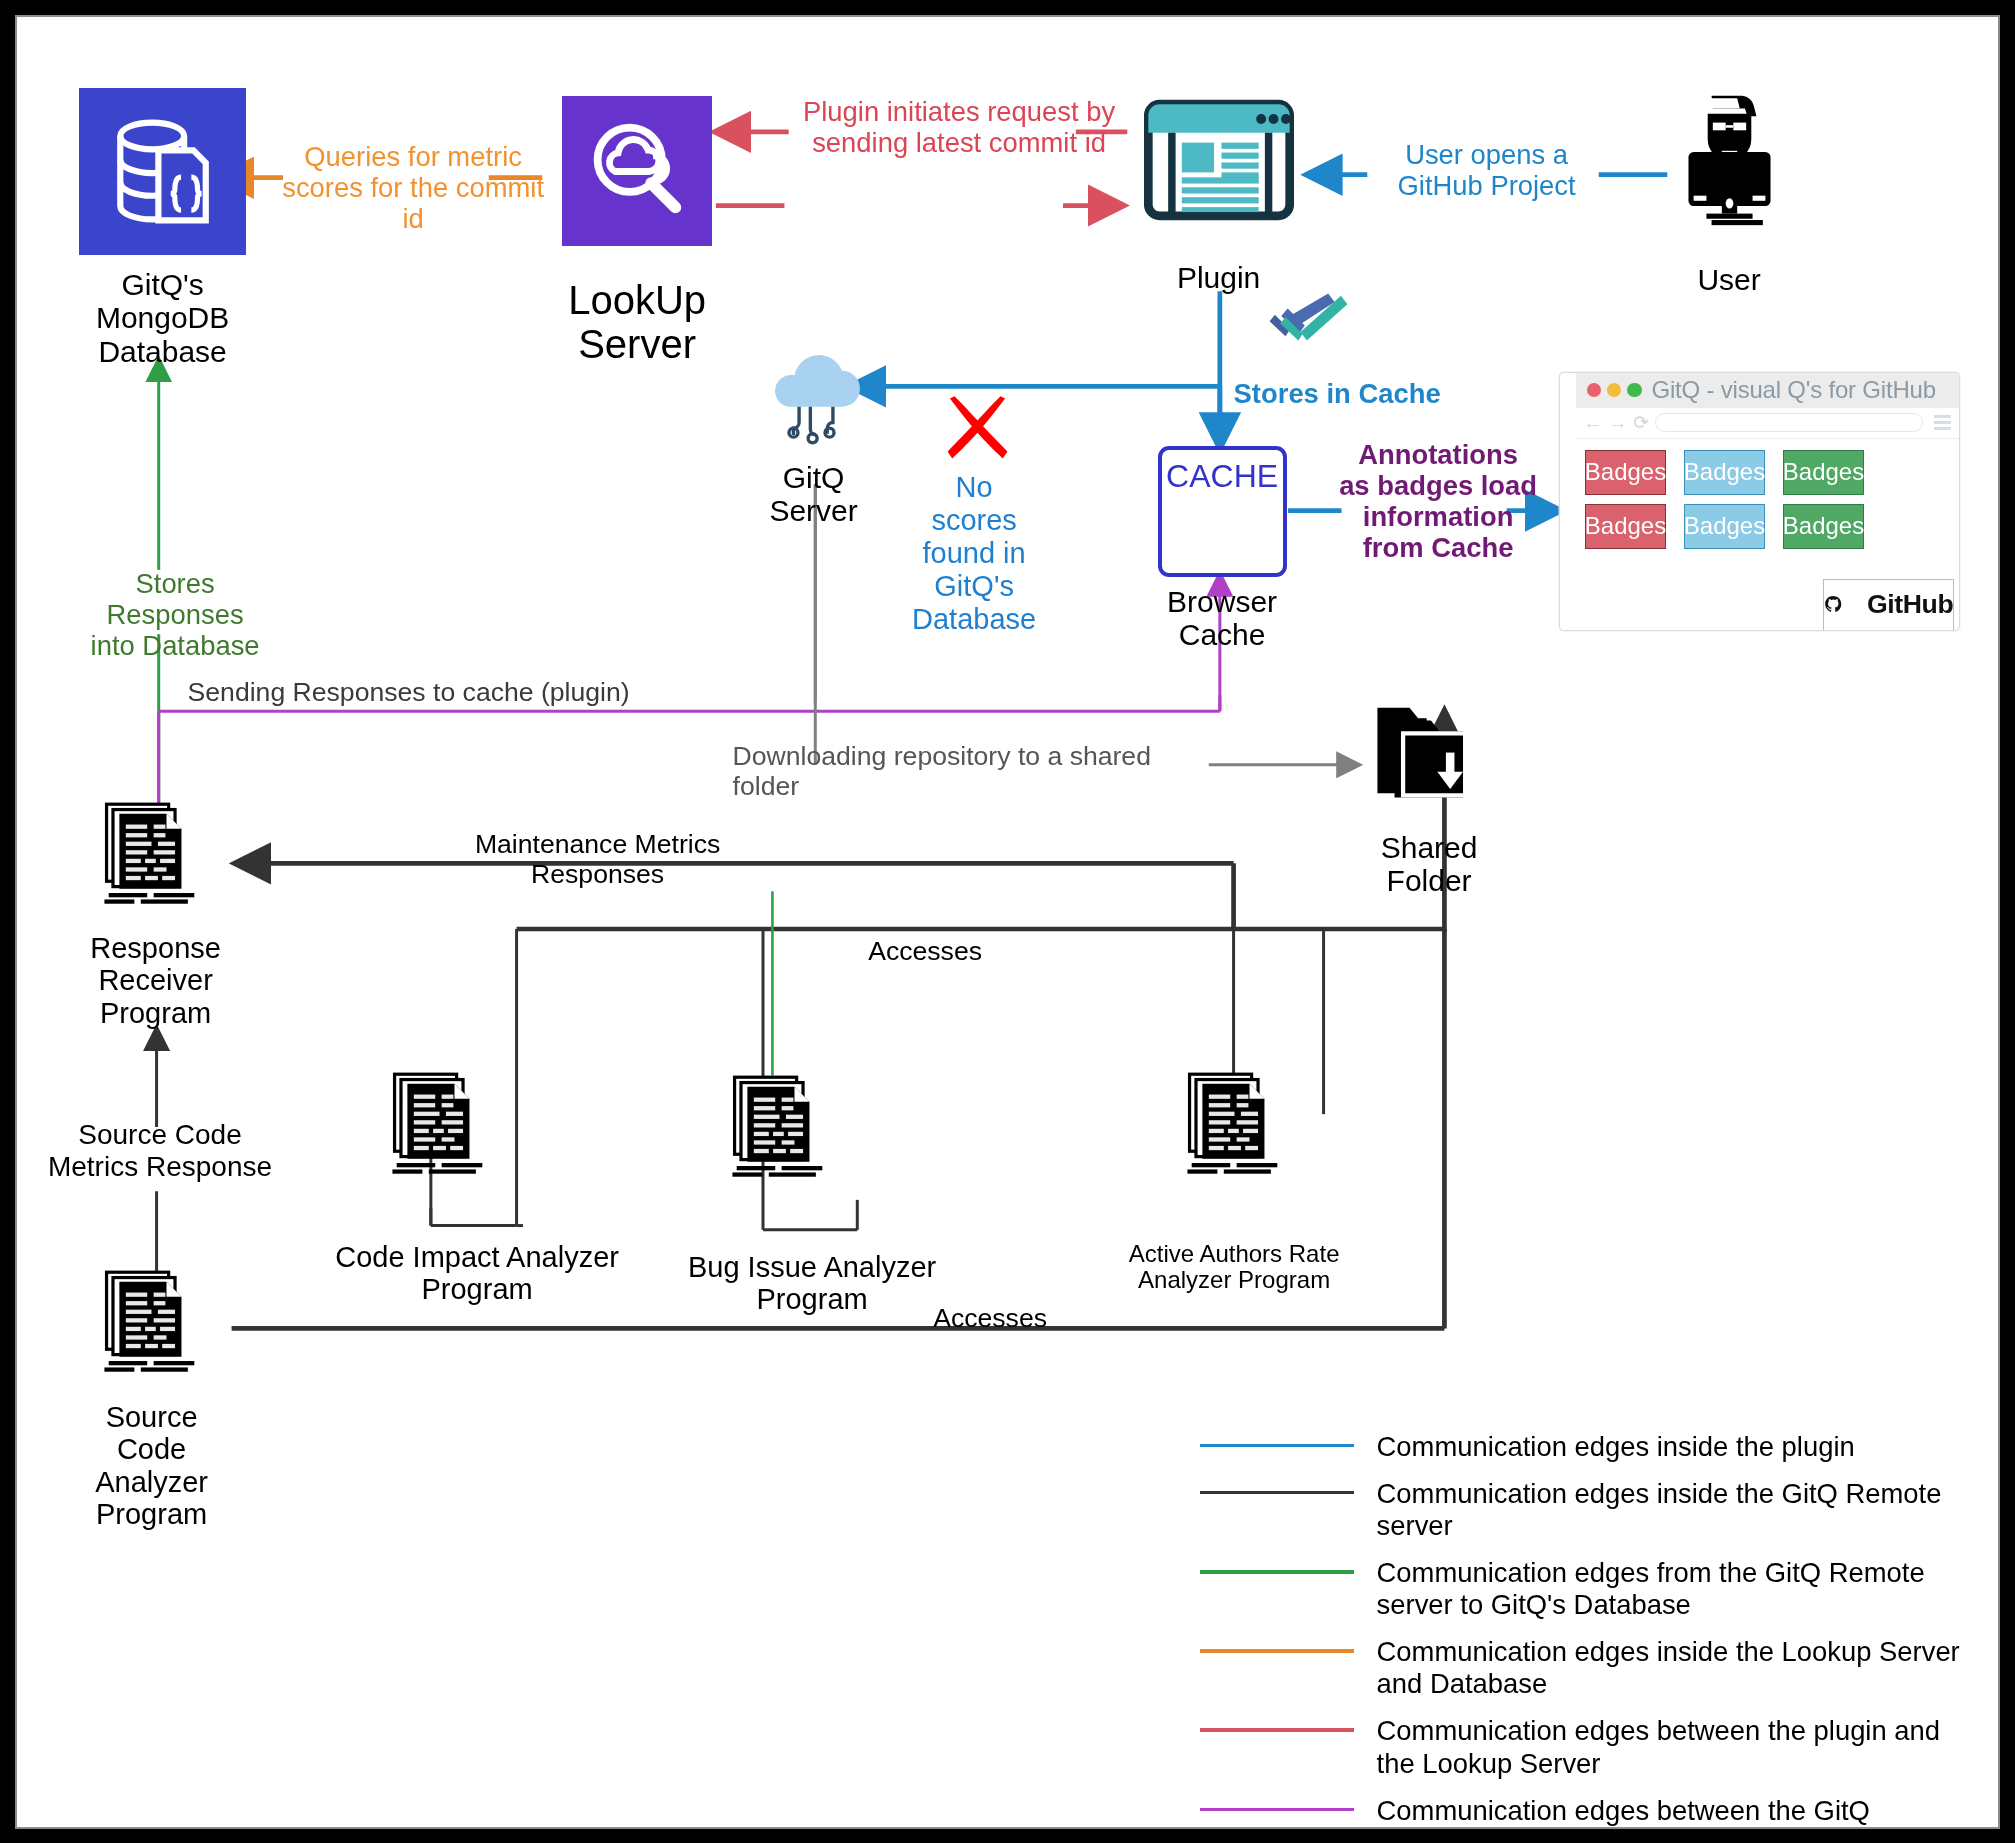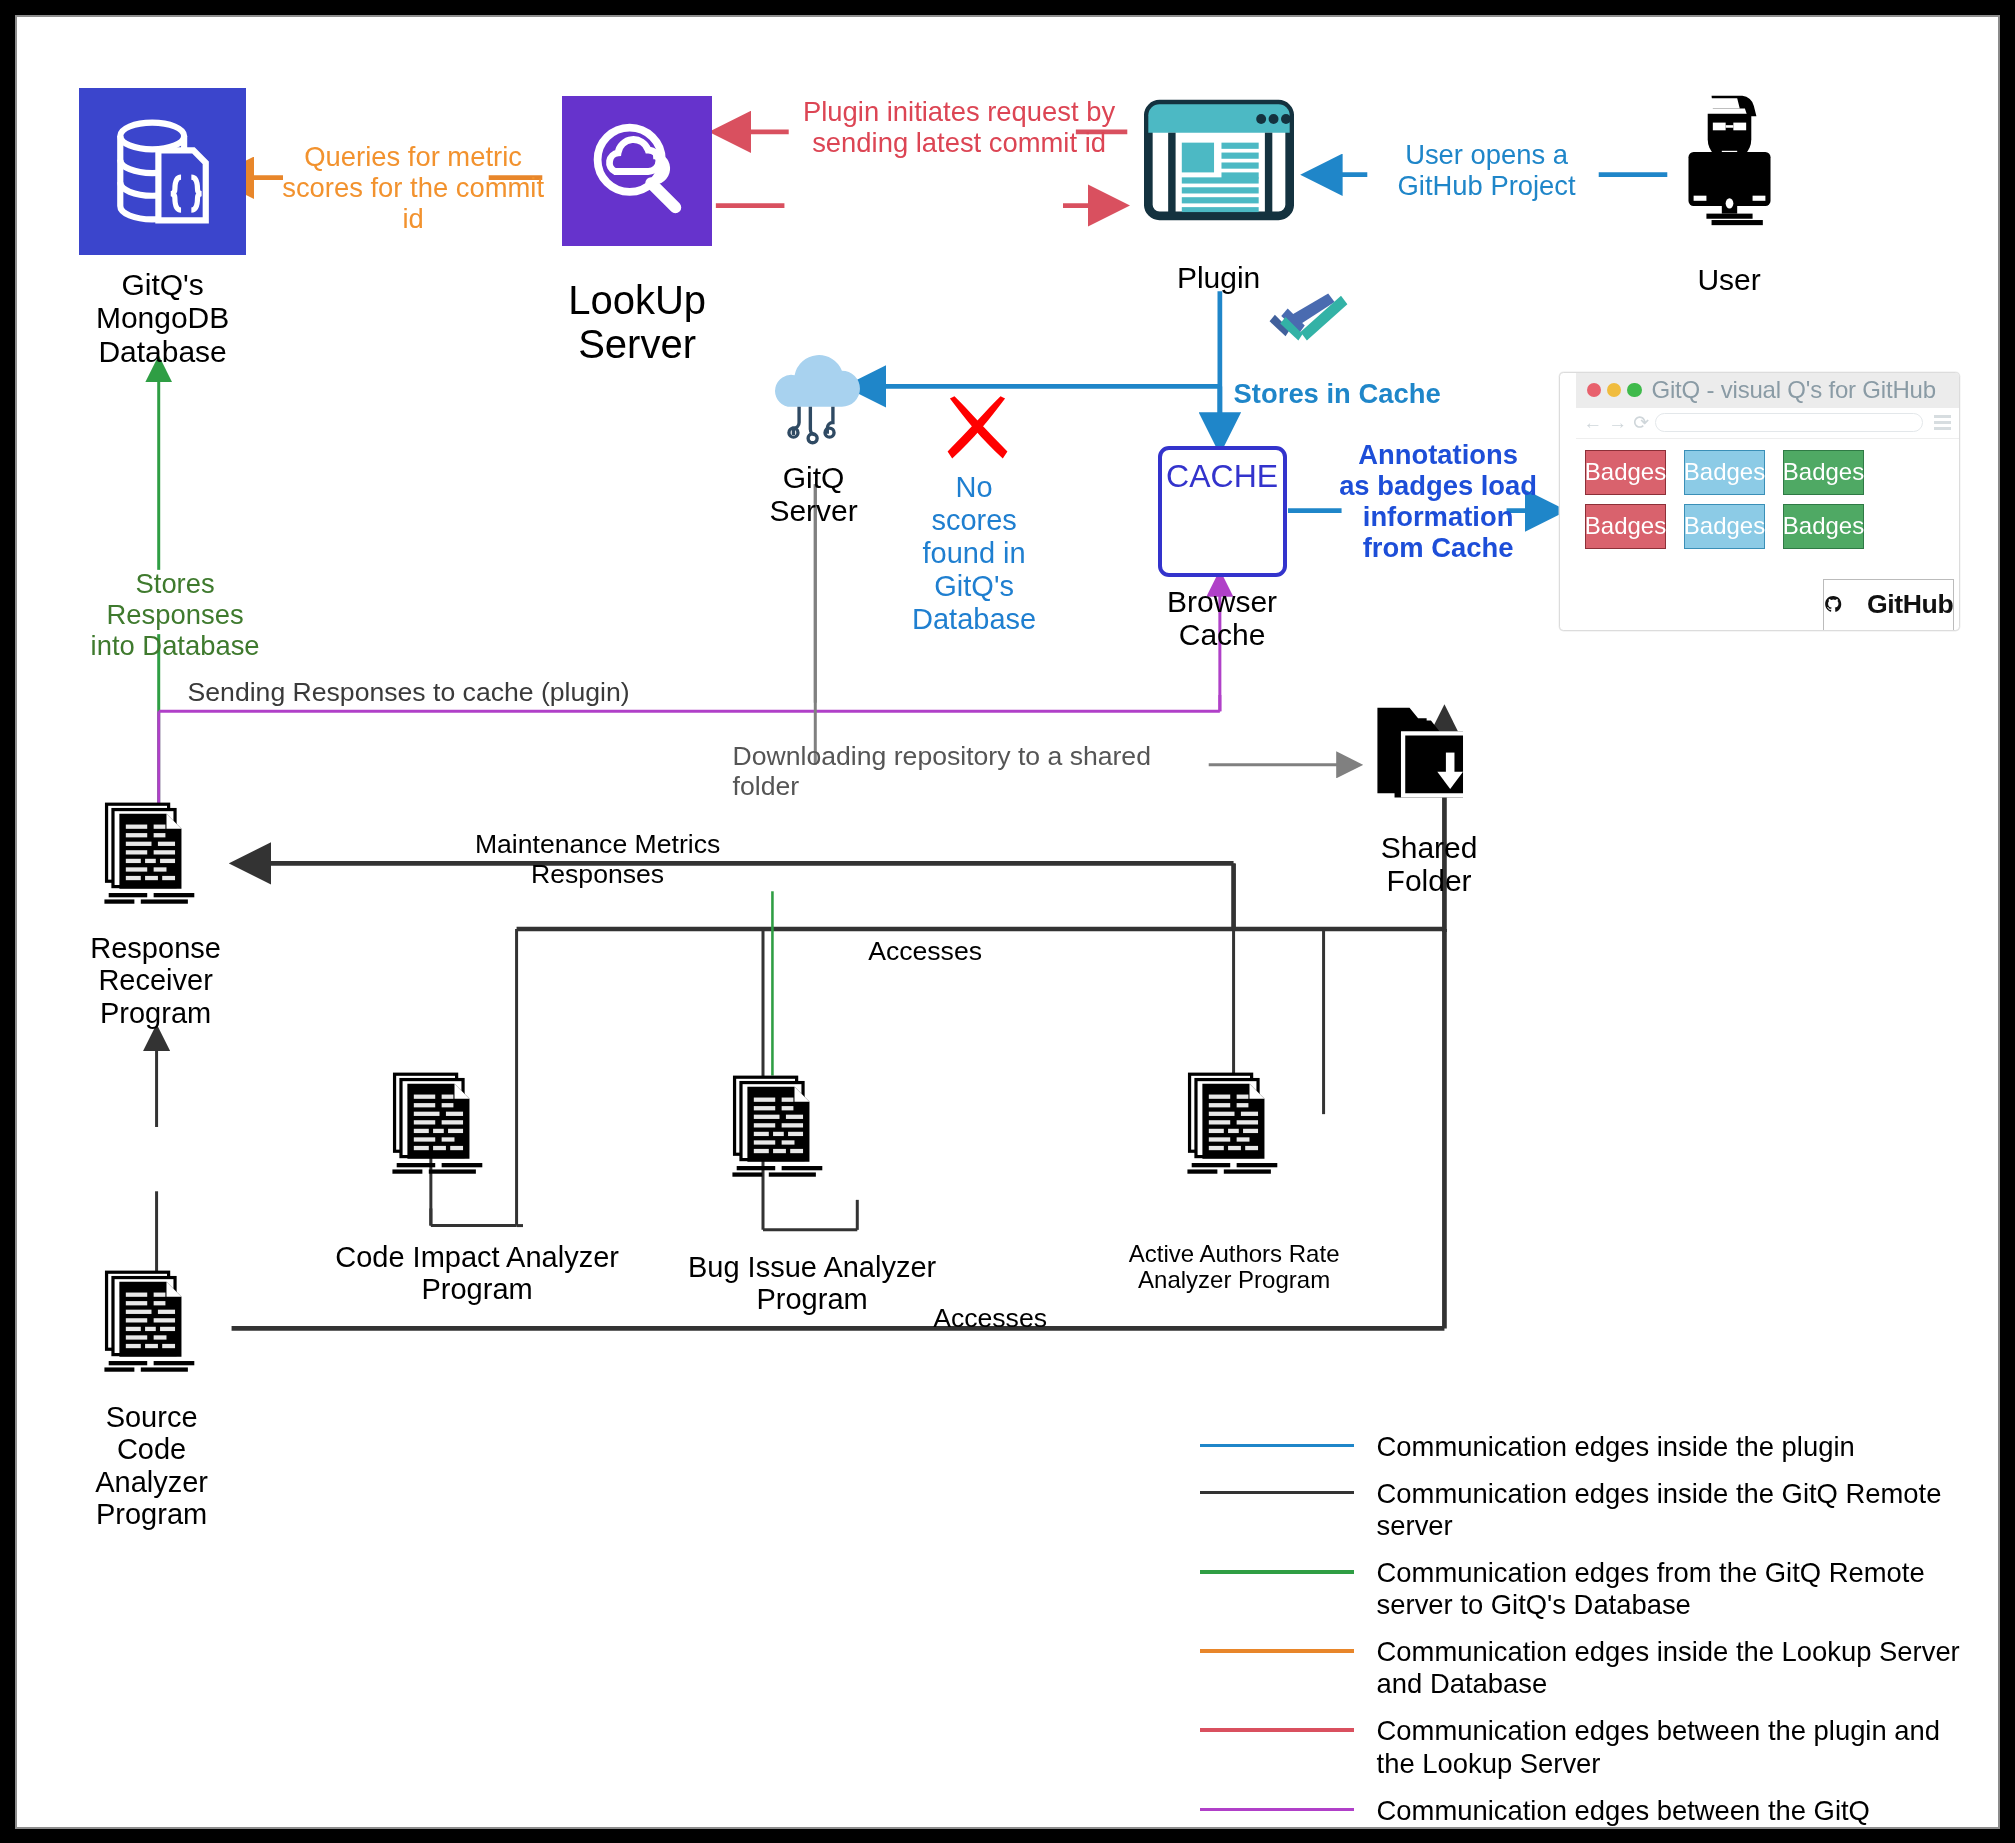--- a/index.html
+++ b/index.html
@@ -529,38 +529,40 @@
 
   <div class="lbl" style="left:754px;top:79px;width:377px;font-size:27.4px;color:#dc4554;">Plugin initiates request by
 sending latest commit id</div>
 
 
   <div class="lbl" style="left:1337px;top:122px;width:266px;font-size:27.4px;color:#1f86c9;">User opens a
 GitHub Project</div>
 
   <div class="lbl" style="left:1217px;top:351px;width:240px;font-size:27.4px;color:#1f86c9;font-weight:bold;text-align:left;margin-top:10px;">Stores in Cache</div>
 
-  <div class="lbl" style="left:1312px;top:422px;width:219px;font-size:27.4px;color:#1d4ed8;font-weight:bold;">Annotations
+  <div class="lbl" style="left:1312px;top:422px;width:219px;font-size:27.4px;color:#701a75;font-weight:bold;">Annotations
 as badges load
 information
 from Cache</div>
 
   <div class="lbl" style="left:47px;top:551px;width:223px;font-size:27.4px;color:#3f7a2e;">Stores Responses
 into Database</div>
 
   <div class="lbl" style="left:171px;top:660px;width:471px;font-size:26.6px;color:#3a3a3a;text-align:left;">Sending Responses to cache (plugin)</div>
 
   <div class="lbl" style="left:716px;top:724px;width:476px;font-size:26.6px;color:#555;text-align:left;">Downloading repository to a shared folder</div>
 
   <div class="lbl" style="left:403px;top:812px;width:356px;font-size:26.6px;color:#000;">Maintenance Metrics Responses</div>
 
   <div class="lbl" style="left:827px;top:919px;width:163px;font-size:26.6px;color:#000;">Accesses</div>
 
   <div class="lbl" style="left:892px;top:1286px;width:163px;font-size:26.6px;color:#000;">Accesses</div>
 
+  <div class="lbl" style="left:21.4px;top:1102px;width:244px;font-size:28px;color:#000;">Source Code
+Metrics Response</div>
 
   <div id="legend" style="left:1183px;top:1414px;width:772px;">
     <div class="lgrow">
       <span class="lgline" style="background:#1f86c9"></span>
       <span class="lgtxt">Communication edges inside the plugin</span>
     </div>
     <div class="lgrow">
       <span class="lgline" style="background:#333333"></span>
       <span class="lgtxt">Communication edges inside the GitQ Remote server</span>
     </div>

